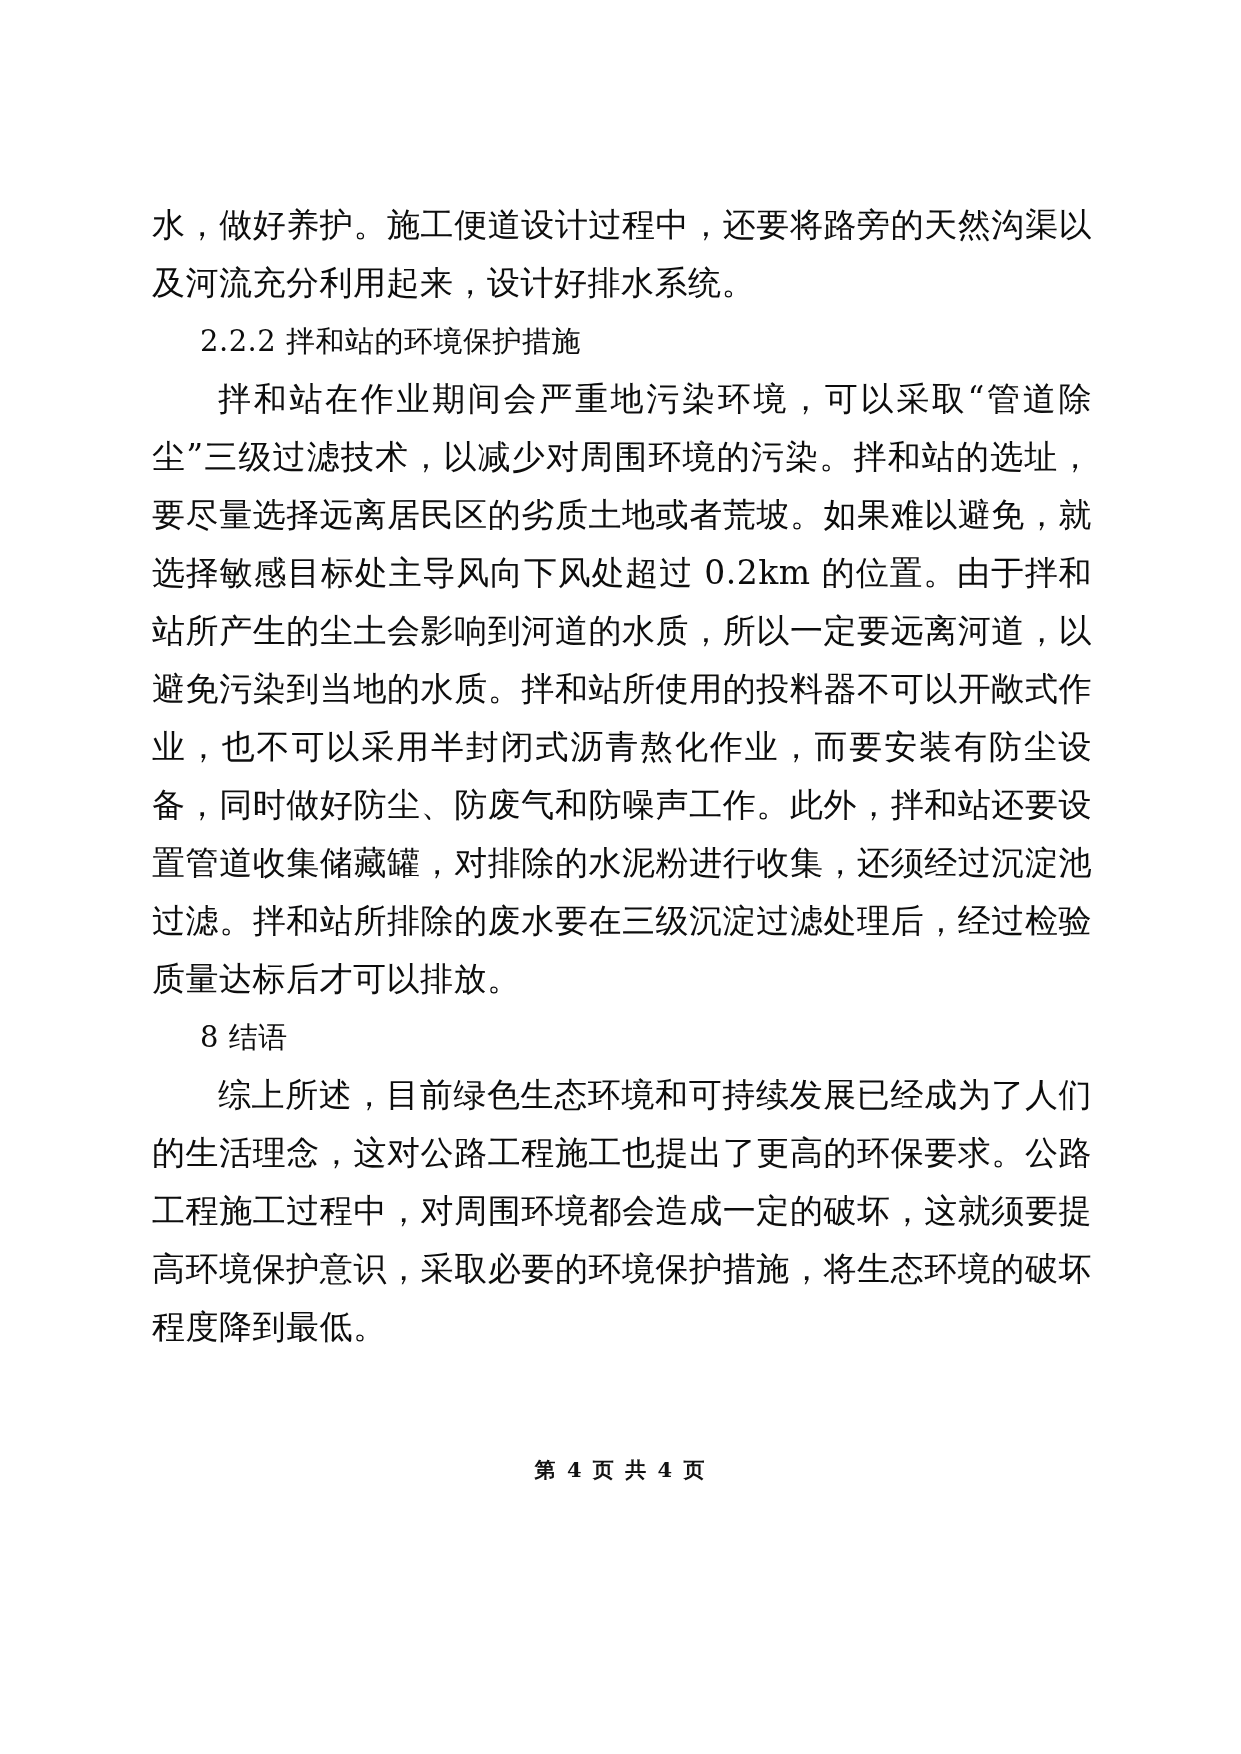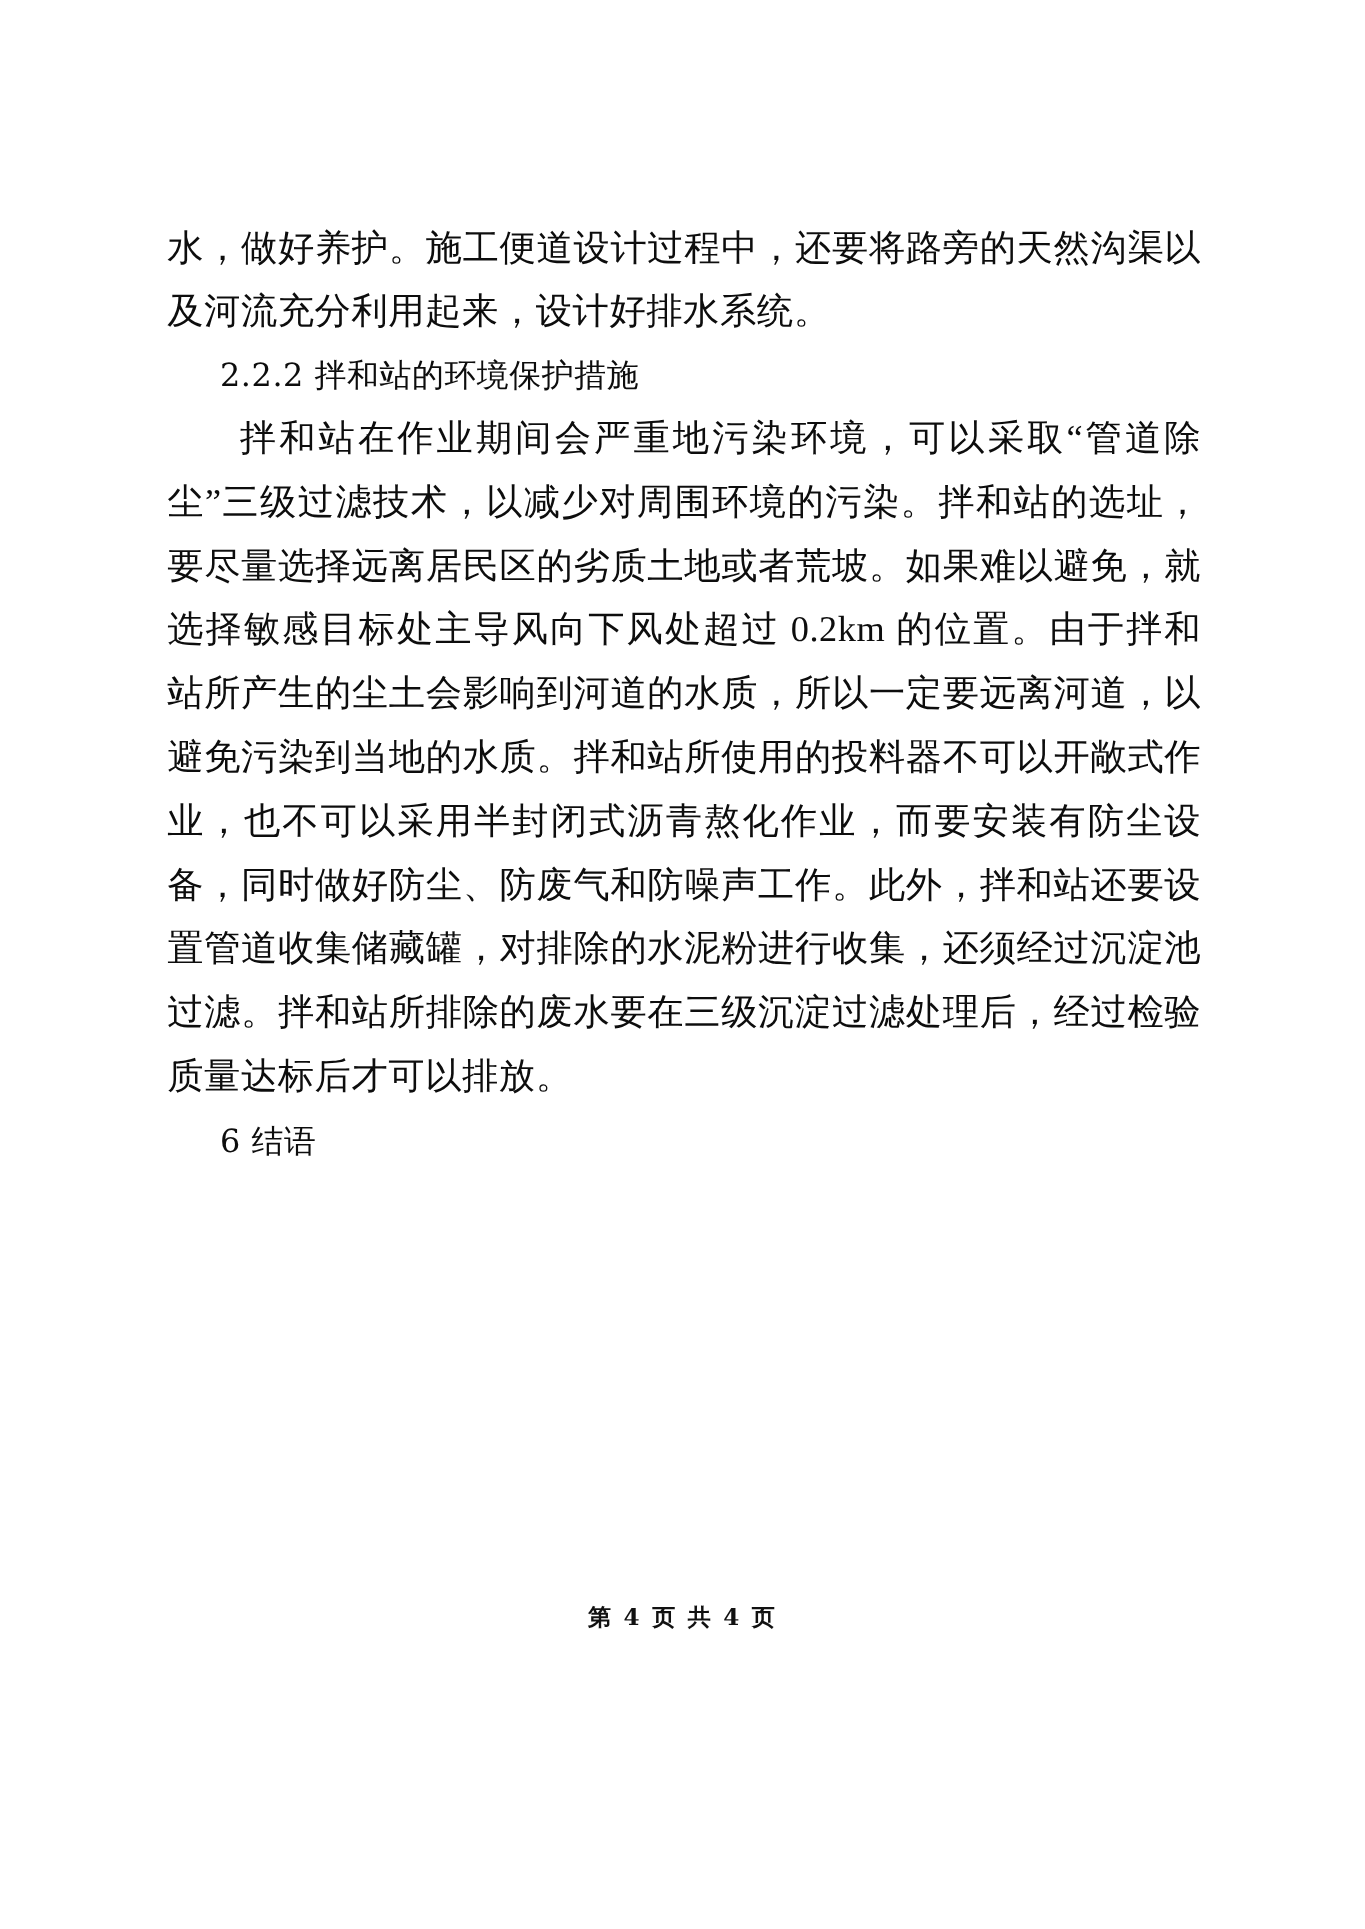--- a/index.html
+++ b/index.html
@@ -31,21 +31,20 @@
     font-size: 33px;
     line-height: 58px;
     letter-spacing: 0.5px;
     text-align: justify;
     text-justify: inter-ideograph;
     margin: 0 0 0 0;
     word-break: break-all;
   }
   .para.indent {
     text-indent: 66px;
-    font-family: Liberation Serif, serif;
   }
   .heading {
     font-size: 29px;
     line-height: 58px;
     letter-spacing: 0.5px;
     text-indent: 48px;
     margin: 0;
   }
   .footer {
     position: absolute;
@@ -61,16 +60,17 @@
   }
 </style>
 </head>
 <body>
 
 <div class="page">
   <div class="doc-body">
     <p class="para">水，做好养护。施工便道设计过程中，还要将路旁的天然沟渠以及河流充分利用起来，设计好排水系统。</p>
     <p class="heading">2.2.2 拌和站的环境保护措施</p>
     <p class="para indent">拌和站在作业期间会严重地污染环境，可以采取“管道除尘”三级过滤技术，以减少对周围环境的污染。拌和站的选址，要尽量选择远离居民区的劣质土地或者荒坡。如果难以避免，就选择敏感目标处主导风向下风处超过 0.2km 的位置。由于拌和站所产生的尘土会影响到河道的水质，所以一定要远离河道，以避免污染到当地的水质。拌和站所使用的投料器不可以开敞式作业，也不可以采用半封闭式沥青熬化作业，而要安装有防尘设备，同时做好防尘、防废气和防噪声工作。此外，拌和站还要设置管道收集储藏罐，对排除的水泥粉进行收集，还须经过沉淀池过滤。拌和站所排除的废水要在三级沉淀过滤处理后，经过检验质量达标后才可以排放。</p>
-    <p class="heading">6 结语</p>
+    <p class="heading">8 结语</p>
+    <p class="para indent">综上所述，目前绿色生态环境和可持续发展已经成为了人们的生活理念，这对公路工程施工也提出了更高的环保要求。公路工程施工过程中，对周围环境都会造成一定的破坏，这就须要提高环境保护意识，采取必要的环境保护措施，将生态环境的破坏程度降到最低。</p>
   </div>
   <div class="footer">第 4 页  共 4 页</div>
 </div>
 
 </body></html>

